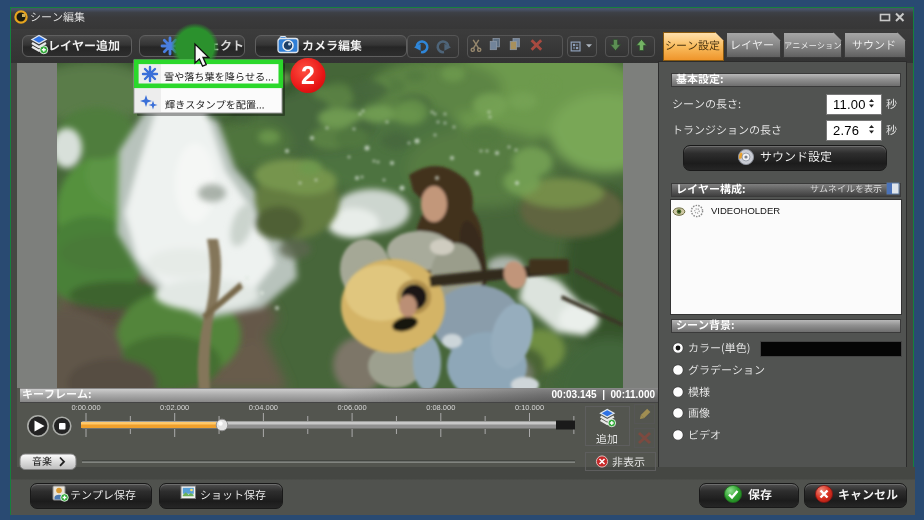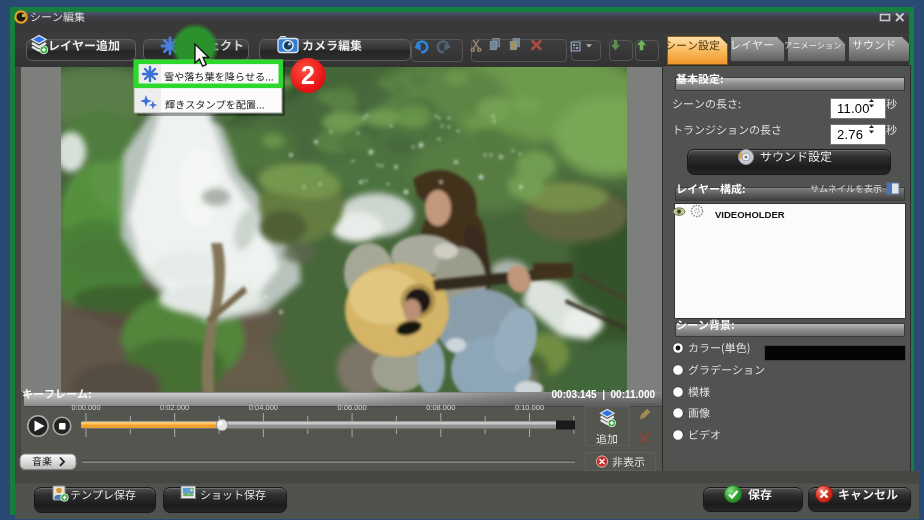--- a/index.html
+++ b/index.html
@@ -1,15 +1,15 @@
 <!DOCTYPE html>
 <html><head><meta charset="utf-8"><style>*{margin:0;padding:0;box-sizing:border-box}
 html,body{width:924px;height:520px;overflow:hidden;background:#294a72;font-family:"Liberation Sans",sans-serif}
 .abs{position:absolute}
-#win{position:absolute;left:10px;top:7px;width:904px;height:508px;background:#454743;border:5px solid #15803d}
+#win{position:absolute;left:10px;top:7px;width:904px;height:508px;background:#454743;border:1px solid #15803d}
 #title{position:absolute;left:0;top:0;width:100%;height:21px;background:linear-gradient(#49536a 0%,#49536a 5%,#3d4046 22%,#3a3a3c 45%,#373737 100%)}
 #toolbar{position:absolute;left:0;top:21px;width:100%;height:34px;background:linear-gradient(#3c3c3c,#333333)}
 .tbtn{position:absolute;height:22px;border:1px solid #5f5f5f;border-radius:6px;background:linear-gradient(#4a4a4a,#343434 45%,#262626 55%,#2d2d2d)}
 .igroup{position:absolute;border:1px solid #555;border-radius:4px;background:linear-gradient(#3e3e3e,#333)}
 #preview{position:absolute;left:6px;top:55px;width:641px;height:325px;background:#7d7f7c}
 #photo{position:absolute;left:40px;top:0;width:566px;height:327px;overflow:hidden}
 #rpanel{position:absolute;left:647px;top:53px;width:249px;height:413px;background:#515351;border:1px solid #2c2c2c}
 .tab{position:absolute;top:24px;height:26px;clip-path:polygon(0 0,calc(100% - 9px) 0,100% 9px,100% 100%,0 100%)}
 .tabg{background:linear-gradient(#a8a8a8,#8f8f8f 40%,#5d5d5d);box-shadow:inset 0 0 0 1px #3a3a3a}
 .hdr{position:absolute;width:230px;height:14px;background:linear-gradient(#b8b8b8,#909090 45%,#6e6e6e);border:1px solid #3a3a3a}
@@ -229,21 +229,21 @@
   <div class="tab tabg" style="left:772px;width:59px"></div>
   <div class="tab tabg" style="left:833px;width:62px"></div>
   <div class="tab" style="left:652px;top:24px;width:61px;height:29px;background:linear-gradient(#ffe2b2,#f9bc5e 50%,#ee9227);box-shadow:inset 0 0 0 1px #8a5a10"></div>
   <div id="rpanel"></div>
   <div class="hdr" style="left:660px;top:65px"></div>
   <div class="spin" style="left:815px;top:86px">11.00</div>
   <div class="spin" style="left:815px;top:112px">2.76</div>
   <div class="dark-btn" style="left:672px;top:137px;width:204px;height:26px"></div>
   <div class="hdr hdrd" style="left:660px;top:175px"></div>
   <div class="abs" style="left:659px;top:191px;width:232px;height:116px;background:#fbfbfb;border:1px solid #333"></div>
-  <div class="lat" style="left:700px;top:197px;font-size:9.5px;font-weight:bold">VIDEOHOLDER</div>
+  <div class="lat" style="left:700px;top:197px;font-size:9.5px;font-weight:normal">VIDEOHOLDER</div>
   <div class="hdr" style="left:660px;top:311px"></div>
   <div class="abs" style="left:749px;top:333px;width:142px;height:16px;background:#050505;border:1px solid #444"></div>
   <div id="tlbg"></div>
   <div id="keybar"></div>
   <div id="bottomstrip"></div>
   <div class="dark-btn" style="left:19px;top:475px;width:122px;height:26px"></div>
   <div class="dark-btn" style="left:148px;top:475px;width:124px;height:26px"></div>
   <div class="dark-btn" style="left:688px;top:475px;width:100px;height:25px"></div>
   <div class="dark-btn" style="left:793px;top:475px;width:103px;height:25px"></div>
 </div>

